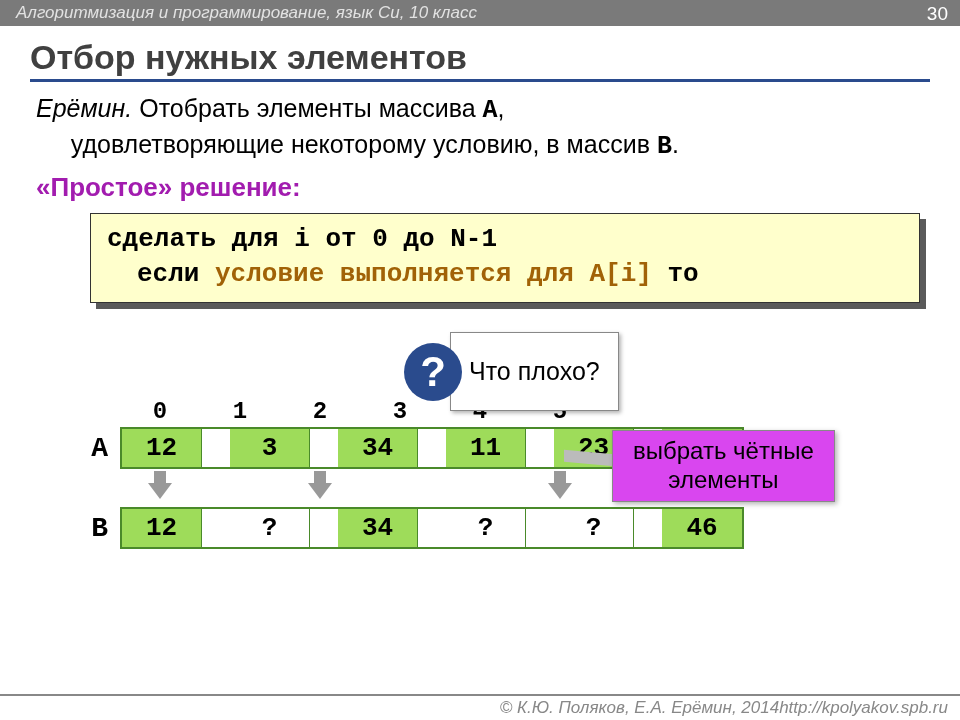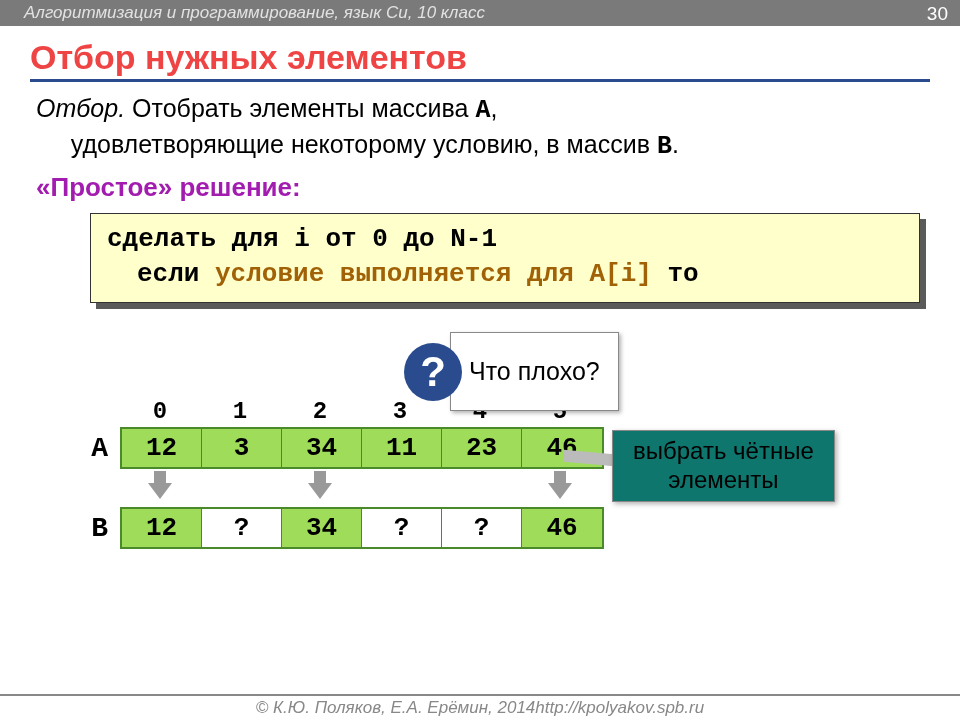--- a/index.html
+++ b/index.html
@@ -9,30 +9,30 @@
     font-family: Arial, Helvetica, sans-serif;
     position: relative;
     overflow: hidden;
   }
   .topbar {
     height: 26px;
     background: #7a7a7a;
     color: #e2e2e2;
     font-style: italic;
     font-size: 17px;
-    padding: 3px 12px 0 24px;
+    padding: 3px 12px 0 16px;
     display: flex;
     justify-content: space-between;
   }
   .pagenum { font-weight: normal; font-style: normal; font-size: 19px; color: #fff; }
   .content { padding: 12px 30px 0 30px; }
   h1 {
     font-size: 34px;
     font-weight: bold;
-    color: #ef4444;
+    color: #404040;
     border-bottom: 3px solid #2a4b8d;
     padding-bottom: 2px;
     margin-bottom: 10px;
   }
   .task {
     font-size: 25px;
     line-height: 1.35;
     margin-left: 6px;
     margin-bottom: 8px;
   }
@@ -84,21 +84,21 @@
     font-size: 25px;
     margin-left: -12px;
     z-index: 1;
   }
 
   .arrays { position: absolute; left: 70px; top: 398px; }
   .indices { display: flex; margin-left: 50px; }
   .indices div { width: 80px; text-align: center; font-size: 24px; font-family: "Courier New", monospace; font-weight: bold; }
   .row { display: flex; align-items: center; margin-top: 2px; }
   .row .lab { width: 50px; font-size: 28px; font-family: "Courier New", monospace; font-weight: bold; text-align: right; padding-right: 12px; }
-  .cells { display: flex; border: 2px solid #4a8a2a; }
+  .cells { display: flex; border: 2px solid #4a8a2a; gap: 28px; }
   .cell {
     width: 80px; height: 38px;
     border-right: 1px solid #4a8a2a;
     background: #9edc5a;
     font-family: "Courier New", monospace;
     font-size: 26px; font-weight: bold;
     display: flex; align-items: center; justify-content: center;
   }
   .cell.white { background: #fff; }
   .cell:last-child { border-right: none; }
@@ -117,21 +117,21 @@
   .arrow-down::after {
     content:""; position:absolute; left:-2px; top:12px;
     border-left:12px solid transparent;
     border-right:12px solid transparent;
     border-top:16px solid #999;
   }
 
   .side-callout {
     position: absolute;
     left: 612px; top: 430px;
-    background: #0f766e;
+    background: #d946ef;
     border: 1px solid #888;
     box-shadow: 2px 2px 5px rgba(0,0,0,.3);
     padding: 6px 20px;
     font-size: 24px;
     text-align: center;
     line-height: 1.2;
   }
   .pointer {
     position: absolute;
     left: 564px; top: 452px;
@@ -145,37 +145,37 @@
     transform: skewY(5deg);
   }
 
   .footer {
     position: absolute;
     left: 0; bottom: 0; width: 100%; height: 26px;
     border-top: 2px solid #888;
     color: #888;
     font-style: italic;
     font-size: 17px;
-    display: flex; justify-content: center;
+    display: flex; justify-content: flex-end;
     padding: 2px 12px 0 12px;
   }
 </style>
 </head>
 <body>
 
 <div class="topbar">
   <span>Алгоритмизация и программирование, язык Си, 10 класс</span>
   <span class="pagenum">30</span>
 </div>
 
 <div class="content">
   <h1>Отбор нужных элементов</h1>
 
   <div class="task">
-    <span class="label">Отбор.</span><span> Отобрать элементы массива </span><span class="mono">A</span><span>,</span><br>
+    <span class="label">Ерёмин.</span><span> Отобрать элементы массива </span><span class="mono">A</span><span>,</span><br>
     &nbsp;&nbsp;&nbsp;&nbsp;&nbsp;<span>удовлетворяющие некоторому условию, в массив </span><span class="mono">B</span><span>.</span>
   </div>
 
   <div class="subhead">«Простое» решение:</div>
 
   <div class="codeblock-wrap">
     <div class="codeblock-shadow"></div>
     <div class="codeblock">
       <div>сделать для i от 0 до N-1</div>
       <div class="indent1"><span>если </span><span class="green">условие выполняется для A[i]</span><span> то</span></div>

